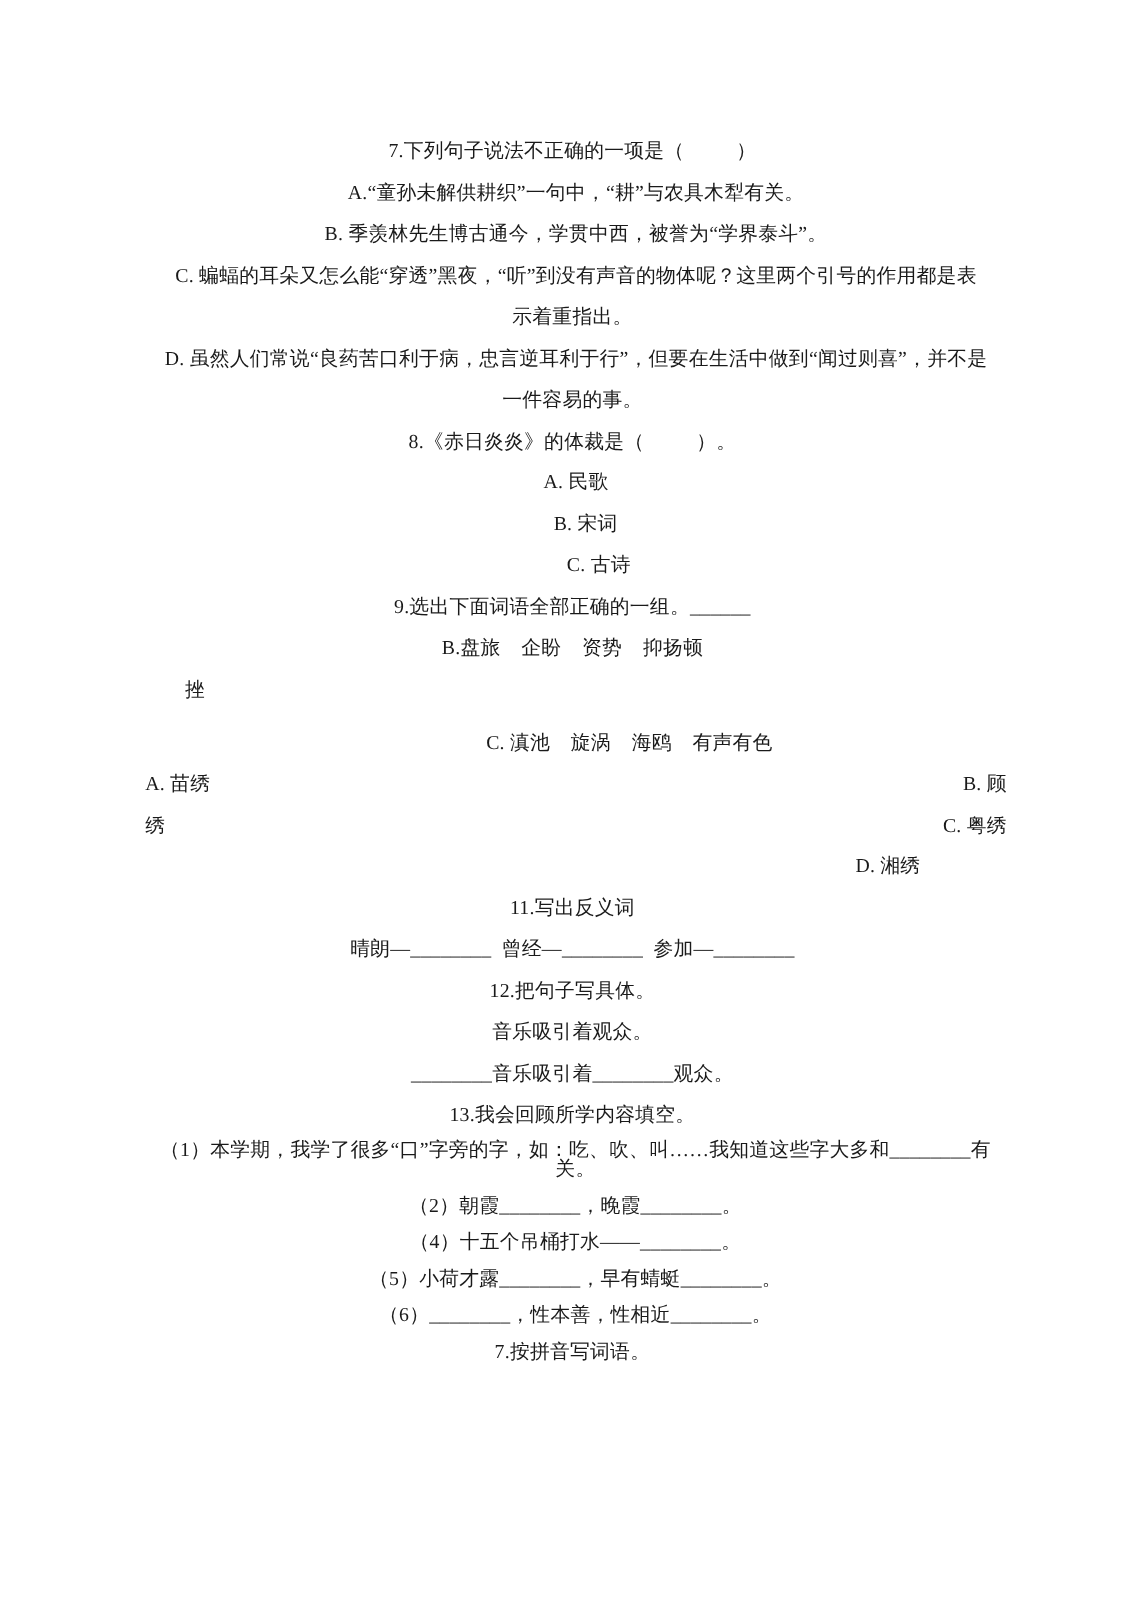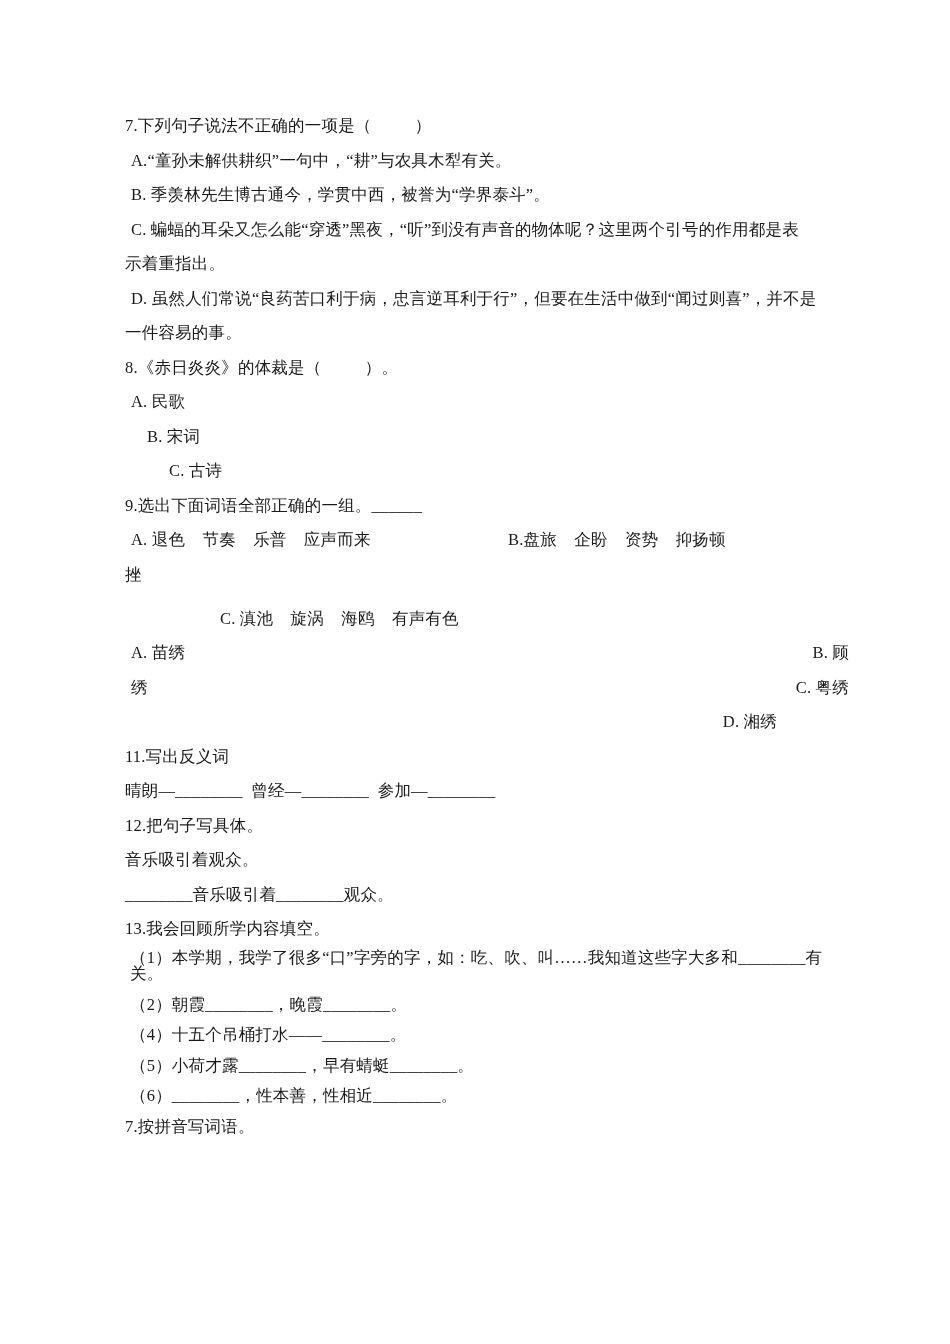--- a/index.html
+++ b/index.html
@@ -10,25 +10,26 @@
   body {
     width: 950px;
     height: 1344px;
     position: relative;
     font-family: "Liberation Serif", "DejaVu Serif", serif;
     color: #000000;
     overflow: hidden;
   }
   .page {
     position: absolute;
-    left: 12px;
+    left: 2px;
     top: 0;
     width: 842px;
     height: 1344px;
     padding: 0;
+    text-align: center;
   }
   .content {
     position: absolute;
     left: 113px;
     top: 118px;
     width: 724px;
   }
 
   
   .line {
@@ -105,21 +106,20 @@
     <div class="line opt-line">D. 虽然人们常说“良药苦口利于病，忠言逆耳利于行”，但要在生活中做到“闻过则喜”，并不是</div>
     <div class="line cont-line">一件容易的事。</div>
 
     <div class="line q-line">8.《赤日炎炎》的体裁是（          ）。</div>
     <div class="line opt-line ind-1">A. 民歌</div>
     <div class="line opt-line ind-2">B. 宋词</div>
     <div class="line opt-line ind-3">C. 古诗</div>
 
     <div class="line q-line">9.选出下面词语全部正确的一组。______</div>
     <div class="cols-row">
-      <div class="line colA">A. 退色    节奏    乐普    应声而来</div>
       <div class="line colB">B.盘旅    企盼    资势    抑扬顿</div>
     </div>
     <div class="cols-row2">
       <div class="line cA">挫</div>
       <div class="line cB">C. 滇池    旋涡    海鸥    有声有色</div>
     </div>
 
     <div class="split-row">
       <div class="line left">A. 苗绣</div>
       <div class="line right">B. 顾</div>

